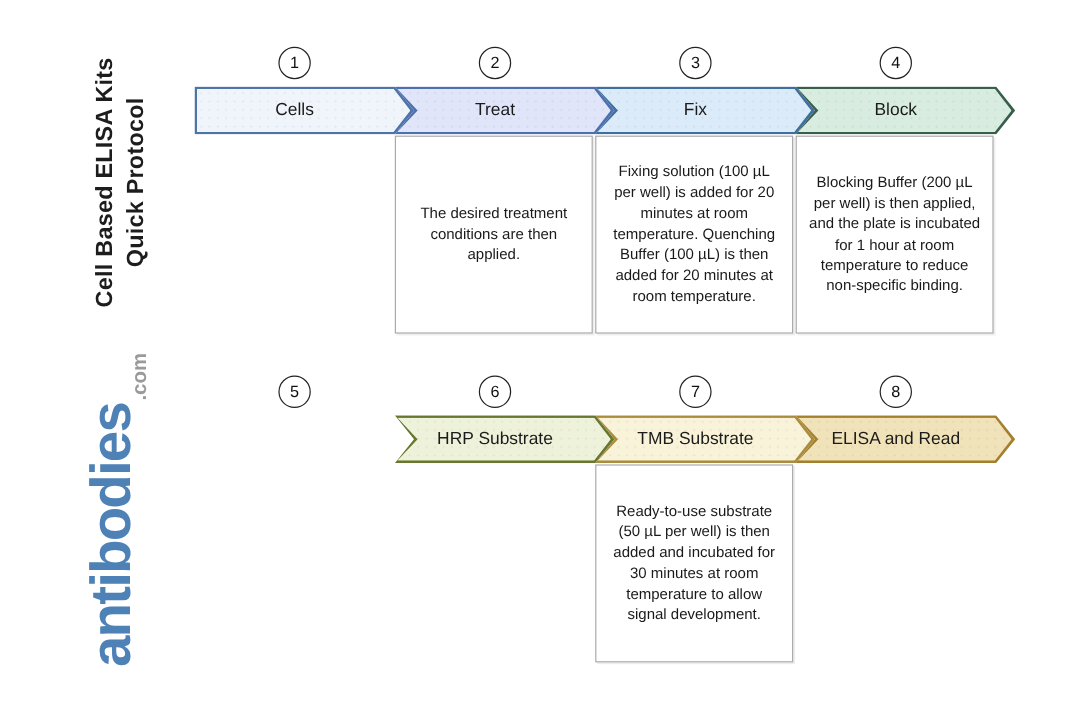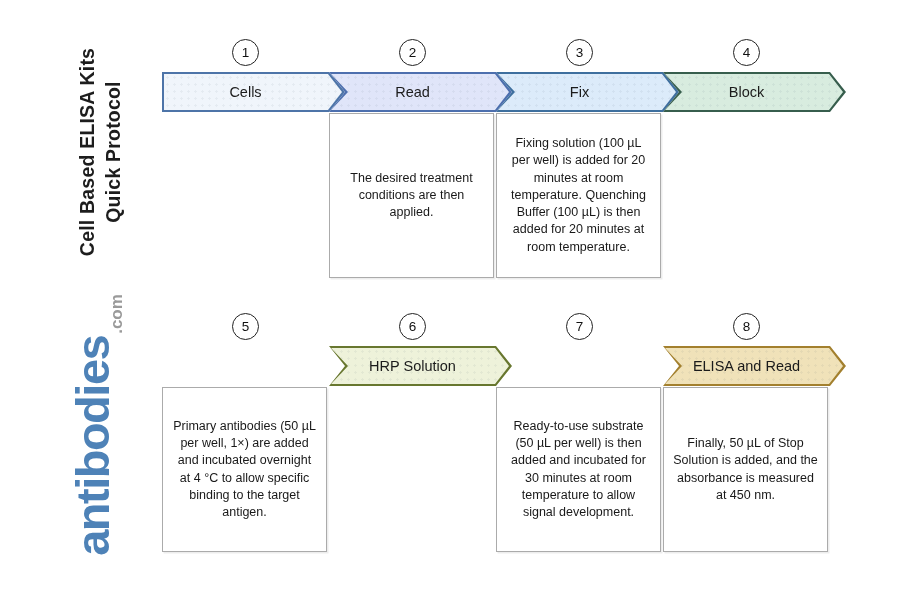--- a/index.html
+++ b/index.html
@@ -96,21 +96,21 @@
       <div class="arrow first">
         <div class="arrow-fill">Cells</div>
       </div>
     </div>
 
     <div class="step" style="left: 329px; --fill: #e0e5f9; --border: #4d6fae;">
       <div class="circle">
         <span>2</span>
       </div>
       <div class="arrow">
-        <div class="arrow-fill">Read</div>
+        <div class="arrow-fill">Treat</div>
       </div>
       <div class="body-box">
         <p>The desired treatment conditions are then applied.</p>
       </div>
     </div>
 
     <div class="step" style="left: 496px; --fill: #dcebfa; --border: #3e6f9e;">
       <div class="circle">
         <span>3</span>
       </div>
@@ -122,60 +122,60 @@
       </div>
     </div>
 
     <div class="step" style="left: 663px; --fill: #d8ecdf; --border: #375e4d;">
       <div class="circle">
         <span>4</span>
       </div>
       <div class="arrow">
         <div class="arrow-fill">Block</div>
       </div>
+      <div class="body-box">
+        <p>Blocking Buffer (200 µL per well) is then applied, and the plate is incubated for 1 hour at room temperature to reduce non-specific binding.</p>
+      </div>
     </div>
 
   </div>
 
   <div class="row" style="top:313px">
 
     <div class="step" style="left: 162px; --fill: #e2efda; --border: #3f6b33;">
       <div class="circle">
         <span>5</span>
       </div>
-      <div class="body-box">
-        <p>Primary antibodies (50 µL per well, 1×) are added and incubated overnight at 4 °C to allow specific binding to the target antigen.</p>
-      </div>
     </div>
 
     <div class="step" style="left: 329px; --fill: #eef2da; --border: #68772f;">
       <div class="circle">
         <span>6</span>
       </div>
       <div class="arrow">
-        <div class="arrow-fill">HRP Solution</div>
+        <div class="arrow-fill">HRP Substrate</div>
       </div>
     </div>
 
     <div class="step" style="left: 496px; --fill: #f8f3d9; --border: #aa8c3e;">
       <div class="circle">
         <span>7</span>
+      </div>
+      <div class="arrow">
+        <div class="arrow-fill">TMB Substrate</div>
       </div>
       <div class="body-box">
         <p>Ready-to-use substrate (50 µL per well) is then added and incubated for 30 minutes at room temperature to allow signal development.</p>
       </div>
     </div>
 
     <div class="step" style="left: 663px; --fill: #f0e2b9; --border: #a3802e;">
       <div class="circle">
         <span>8</span>
       </div>
       <div class="arrow">
         <div class="arrow-fill">ELISA and Read</div>
       </div>
-      <div class="body-box">
-        <p>Finally, 50 µL of Stop Solution is added, and the absorbance is measured at 450 nm.</p>
-      </div>
     </div>
 
   </div>
 
 </div>
 
 </body></html>

